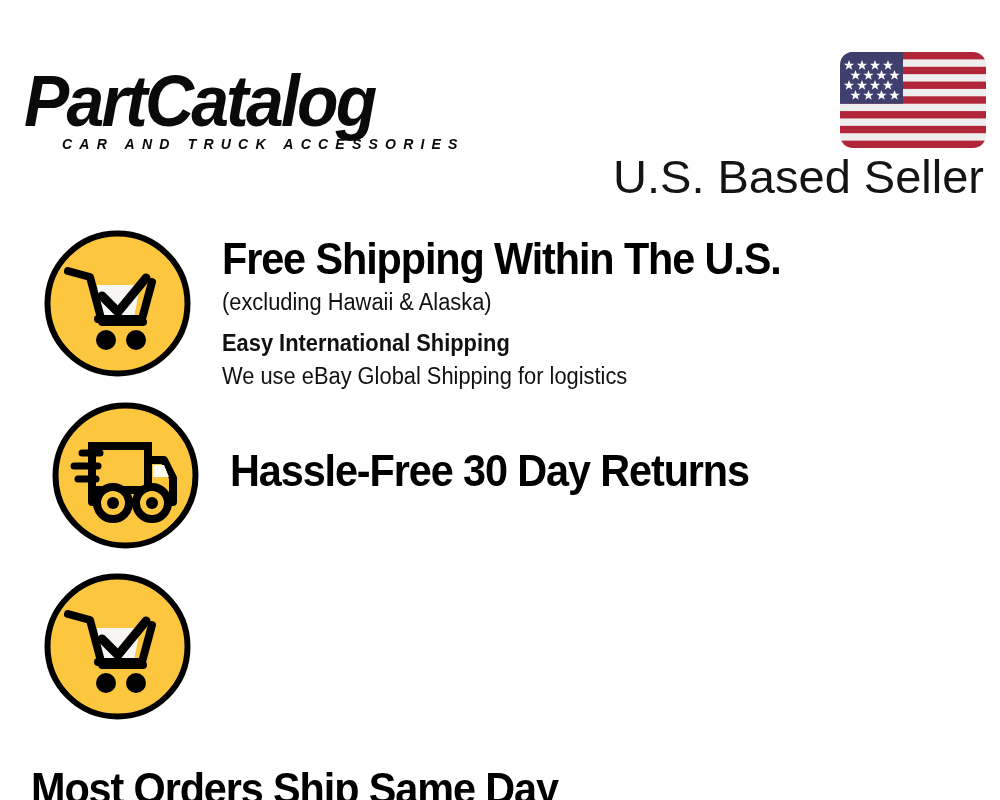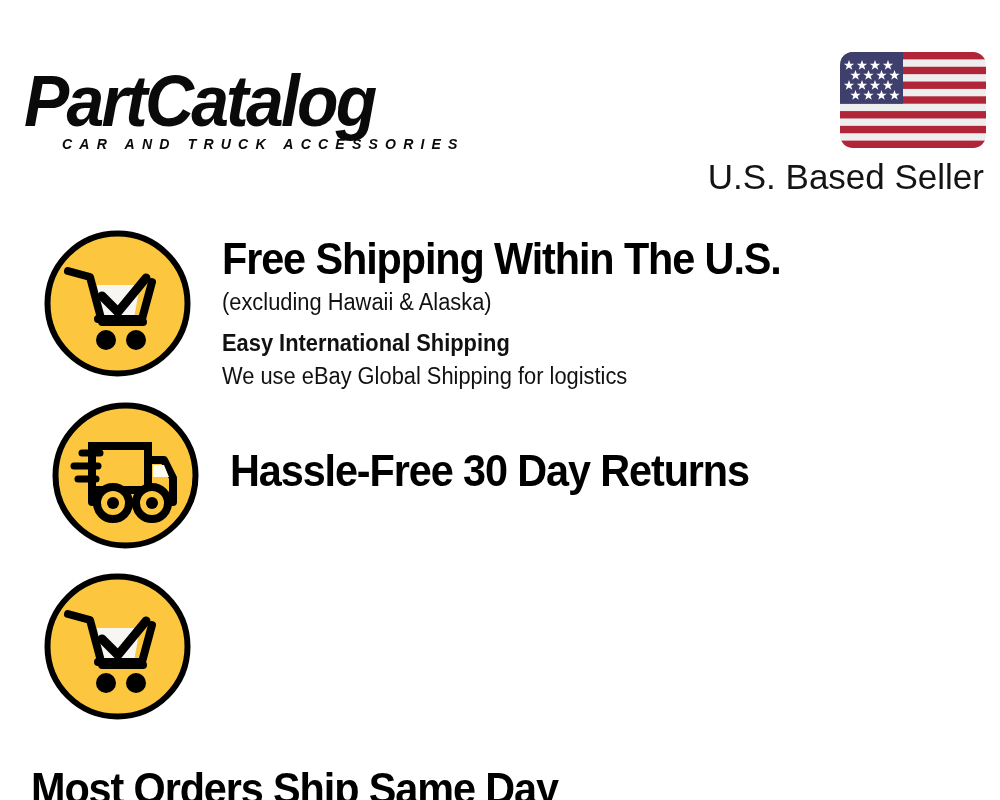--- a/index.html
+++ b/index.html
@@ -75,21 +75,21 @@
   .flag svg { display: block; }
 
   .seller-line {
     position: absolute;
     left: 0;
     top: 113px;
     width: 984px;
     text-align: right;
     font-family: "Liberation Sans", "DejaVu Sans", sans-serif;
     font-weight: 300;
-    font-size: 35px;
+    font-size: 47px;
     line-height: 44px;
     color: #141414;
     white-space: nowrap;
   }
 
   
   .features {
     position: absolute;
     left: 0;
     top: 230px;

